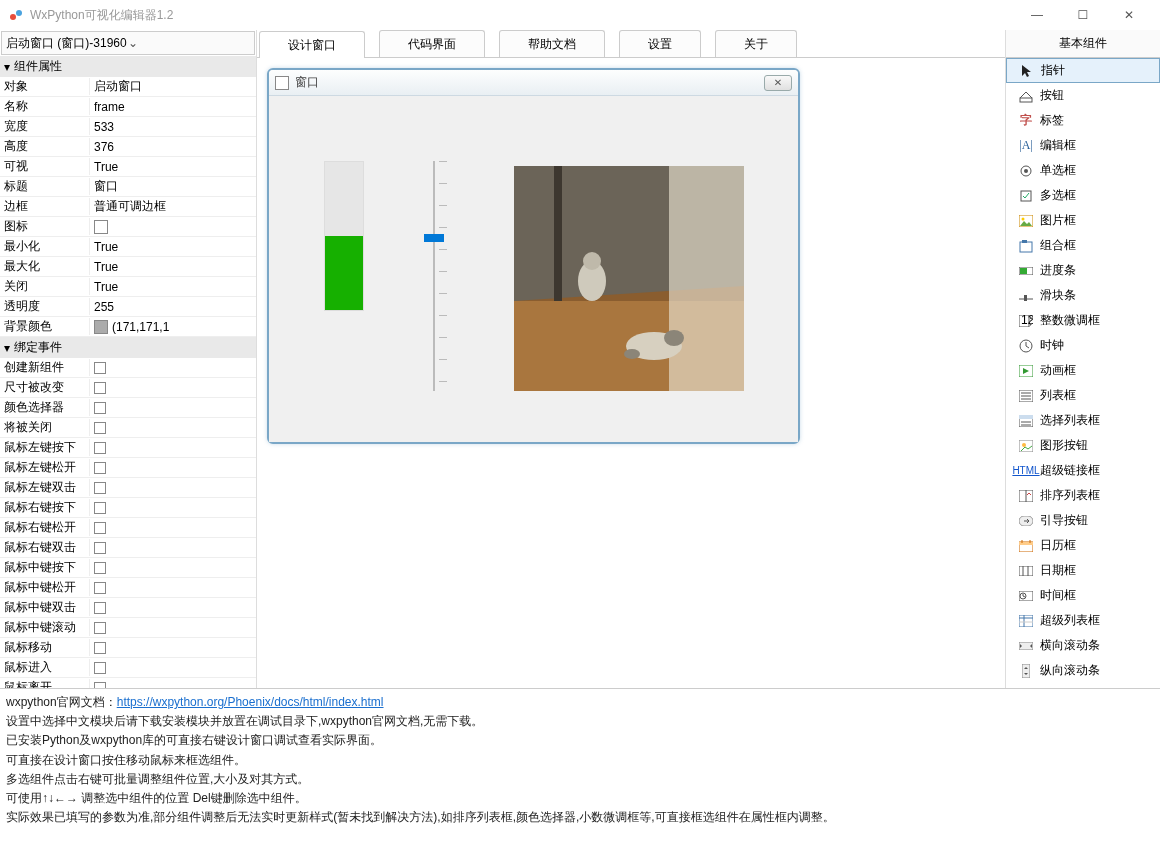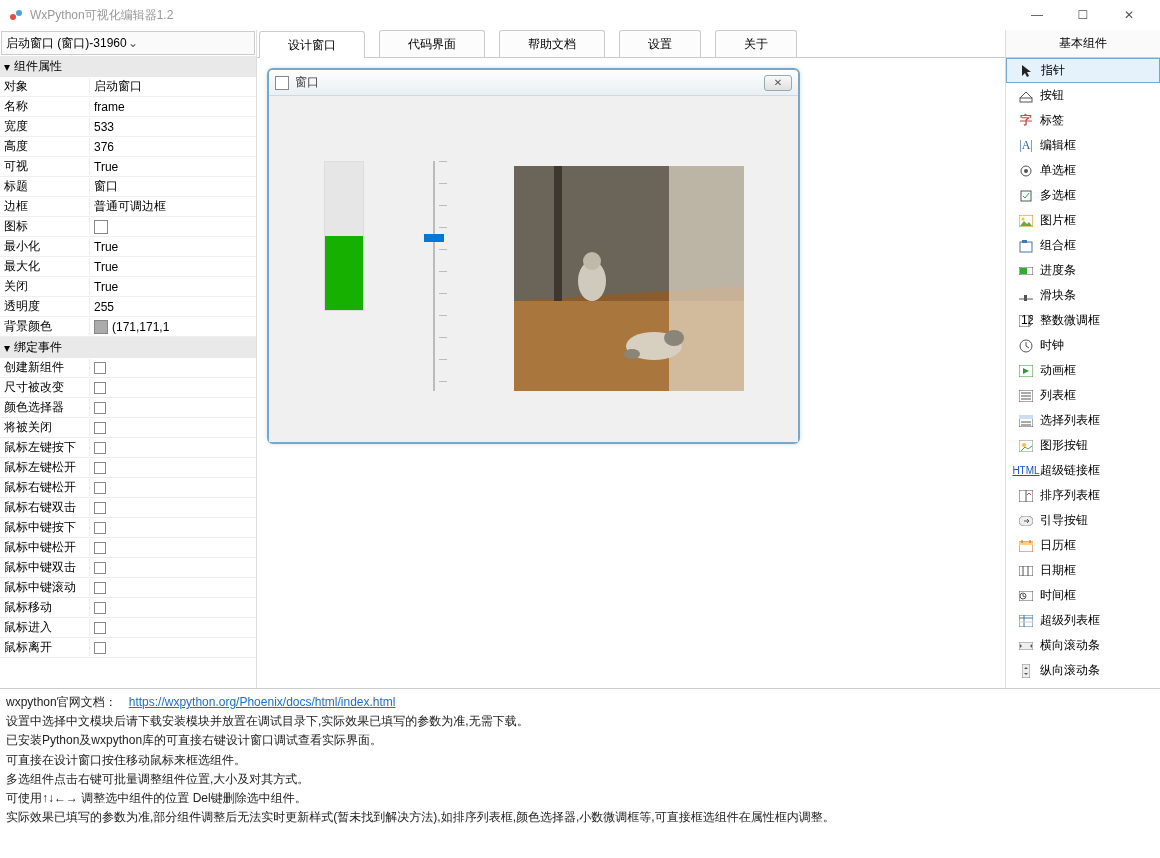--- a/index.html
+++ b/index.html
@@ -53,21 +53,21 @@
 
 
 .right-header { height: 28px; display: flex; align-items: center; justify-content: center; border-bottom: 1px solid #ccc; background: #fafafa; }
 .toolbox { flex: 1; overflow-y: scroll; overflow-x: hidden; }
 .toolitem { height: 25px; display: flex; align-items: center; padding-left: 12px; gap: 6px; text-align: center; }
 .toolitem.selected { background: #e5f1fb; border: 1px solid #7aa7c7; }
 .toolicon { width: 16px; height: 16px; display: flex; align-items: center; justify-content: center; font-size: 11px; }
 
 
 .bottom { border-top: 1px solid #ccc; padding: 4px 6px; line-height: 1.6; font-size: 12px; color: #222; background: #fff; }
-.bottom a { color: #1a6fcf; margin-left: 12px; }
+.bottom a { color: #1a6fcf; }
 
 .scroll-thin::-webkit-scrollbar { width: 16px; background: #f0f0f0; }
 .scroll-thin::-webkit-scrollbar-thumb { background: #c8c8c8; }
 </style>
 </head>
 <body>
 
 <div class="titlebar">
   <span class="icon">
     <svg viewBox="0 0 16 16" width="16" height="16">
@@ -202,20 +202,32 @@
           </div>
         </div>
         <div class="proprow">
           <div class="k">鼠标左键按下</div>
           <div class="v">
             <span class="cb"></span>
           </div>
         </div>
         <div class="proprow">
           <div class="k">鼠标左键松开</div>
+          <div class="v">
+            <span class="cb"></span>
+          </div>
+        </div>
+        <div class="proprow">
+          <div class="k">鼠标左键双击</div>
+          <div class="v">
+            <span class="cb"></span>
+          </div>
+        </div>
+        <div class="proprow">
+          <div class="k">鼠标右键按下</div>
           <div class="v">
             <span class="cb"></span>
           </div>
         </div>
         <div class="proprow">
           <div class="k">鼠标右键松开</div>
           <div class="v">
             <span class="cb"></span>
           </div>
         </div>
@@ -556,19 +568,19 @@
             </svg>
           </span>
           <span>纵向滚动条</span>
         </div>
       </div>
   </div>
 </div>
 
 <div class="bottom" style="position: absolute; left: 0px; right: 0px; bottom: 0px; height: 170px; overflow: hidden;">
       <div><span>wxpython官网文档：</span><a href="#">https://wxpython.org/Phoenix/docs/html/index.html</a></div>
-      <div>设置中选择中文模块后请下载安装模块并放置在调试目录下,实际效果已填写的参数为准,无需下载。</div>
+      <div>设置中选择中文模块后请下载安装模块并放置在调试目录下,wxpython官网文档,无需下载。</div>
       <div>已安装Python及wxpython库的可直接右键设计窗口调试查看实际界面。</div>
       <div>可直接在设计窗口按住移动鼠标来框选组件。</div>
       <div>多选组件点击右键可批量调整组件位置,大小及对其方式。</div>
       <div>可使用↑↓←→ 调整选中组件的位置 Del键删除选中组件。</div>
       <div>实际效果已填写的参数为准,部分组件调整后无法实时更新样式(暂未找到解决方法),如排序列表框,颜色选择器,小数微调框等,可直接框选组件在属性框内调整。</div>
     </div>
 
 </body></html>

